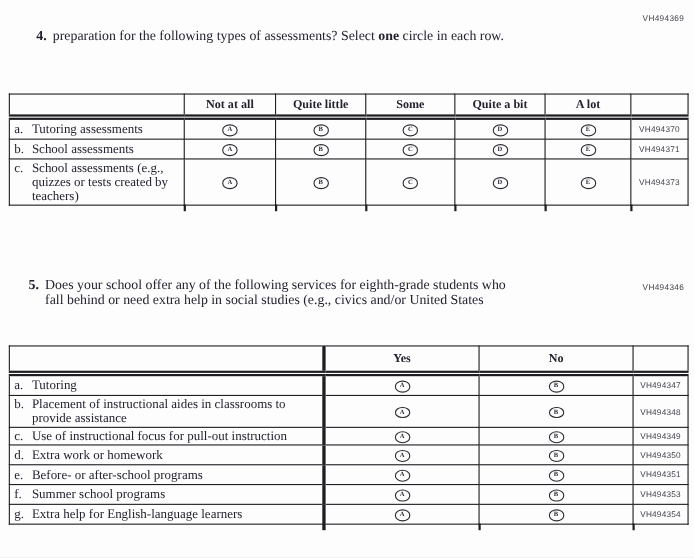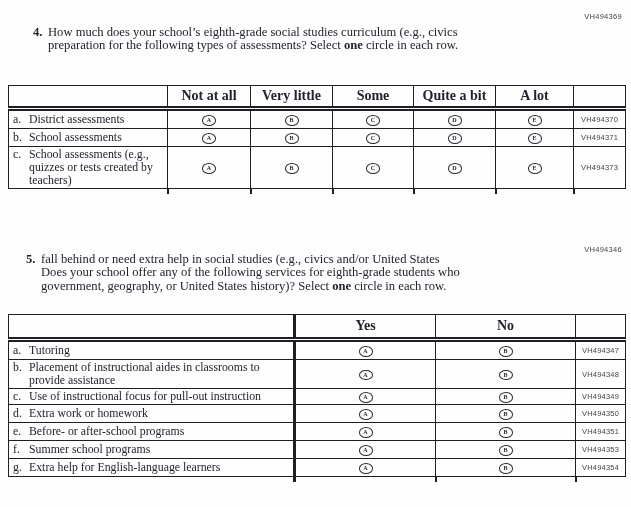--- a/index.html
+++ b/index.html
@@ -11,41 +11,41 @@
     color:#232330;
     overflow:hidden;
   }
   
   .code{
     position:absolute;
     font-family:"Liberation Sans","DejaVu Sans",sans-serif;
     font-size:7.5px;letter-spacing:.3px;color:#43434d;
   }
   .q4-code{top:12px;right:9px;}
-  .q5-code{top:245px;right:9px;}
+  .q5-code{top:257px;right:9px;}
 
   
   .qtext{
     position:absolute;
     display:grid;grid-template-columns:15px auto;
     font-size:12.6px;line-height:13.4px;white-space:nowrap;
   }
   .q4-text{top:26px;left:33px;}
   .q5-text{top:253px;left:26px;}
   .qnum{font-weight:bold;}
   .qline b{font-weight:bold;}
 
   
   .twrap{position:absolute;display:inline-block;}
   .q4-table{top:85px;left:8px;}
   .q5-table{top:314px;left:8px;}
   table{border-collapse:collapse;table-layout:fixed;}
   td,th{border:1.5px solid #1d1d22;}
   th{
-    font-size:14px;font-weight:bold;text-align:center;
+    font-size:11px;font-weight:bold;text-align:center;
     padding:2px;border-bottom:5px double #1d1d22;
   }
   .q4-table th{height:14px;}
   .q5-table th{height:18px;}
   td{vertical-align:middle;padding:1px 2px;font-size:11.8px;line-height:13px;}
   tr.r1 td{height:15px;}
   .lbl-cell{padding:1px 3px 1px 4px;}
   .q5-table .lbl-cell,.q5-table .lbl-head{border-right:3.5px solid #1d1d22;}
   .lblflex{display:flex;align-items:flex-start;}
   .pfx{flex:0 0 16px;}
@@ -72,53 +72,52 @@
 </head>
 <body>
 
 <div class="page">
 
   <div class="code q4-code">VH494369</div>
 
   <div class="qtext q4-text">
     <span class="qnum">4.</span>
     <div>
-      <div class="qline">How much does your school’s eighth-grade social studies curriculum (e.g., civics</div>
       <div class="qline"><span>preparation for the following types of assessments? Select </span><b>one</b><span> circle in each row.</span></div>
     </div>
   </div>
 
   <div class="twrap q4-table">
     <table>
       <colgroup>
         <col style="width:159px">
           <col style="width:83px">
           <col style="width:82px">
         <col style="width:81px">
           <col style="width:82px">
           <col style="width:78px">
           <col style="width:52px">
       </colgroup>
       <thead>
         <tr>
           <th></th>
           <th>Not at all</th>
-          <th>Very little</th>
+          <th>Quite little</th>
           <th>Some</th>
           <th>Quite a bit</th>
           <th>A lot</th>
           <th></th>
         </tr>
       </thead>
       <tbody>
         <tr class="r1">
           <td class="lbl-cell">
               <div class="lblflex">
                 <span class="pfx">a.</span>
-                <span class="lab">District assessments</span>
+                <span class="lab">Tutoring assessments</span>
               </div>
             </td>
           <td class="opt-cell"><span class="opt">A</span></td>
           <td class="opt-cell"><span class="opt">B</span></td>
           <td class="opt-cell"><span class="opt">C</span></td>
           <td class="opt-cell"><span class="opt">D</span></td>
           <td class="opt-cell"><span class="opt">E</span></td>
           <td class="code-cell">VH494370</td>
         </tr>
         <tr class="r1">
@@ -157,23 +156,22 @@
     <div class="stub q4-s4"></div>
     <div class="stub q4-s5"></div>
     <div class="stub q4-s6"></div>
   </div>
 
   <div class="code q5-code">VH494346</div>
 
   <div class="qtext q5-text">
     <span class="qnum">5.</span>
     <div>
+      <div class="qline">Does your school offer any of the following services for eighth-grade students who</div>
       <div class="qline">fall behind or need extra help in social studies (e.g., civics and/or United States</div>
-      <div class="qline">Does your school offer any of the following services for eighth-grade students who</div>
-      <div class="qline"><span>government, geography, or United States history)? Select </span><b>one</b><span> circle in each row.</span></div>
     </div>
   </div>
 
   <div class="twrap q5-table">
     <table>
       <colgroup>
         <col style="width:286px">
           <col style="width:141px">
           <col style="width:140px">
           <col style="width:50px">

